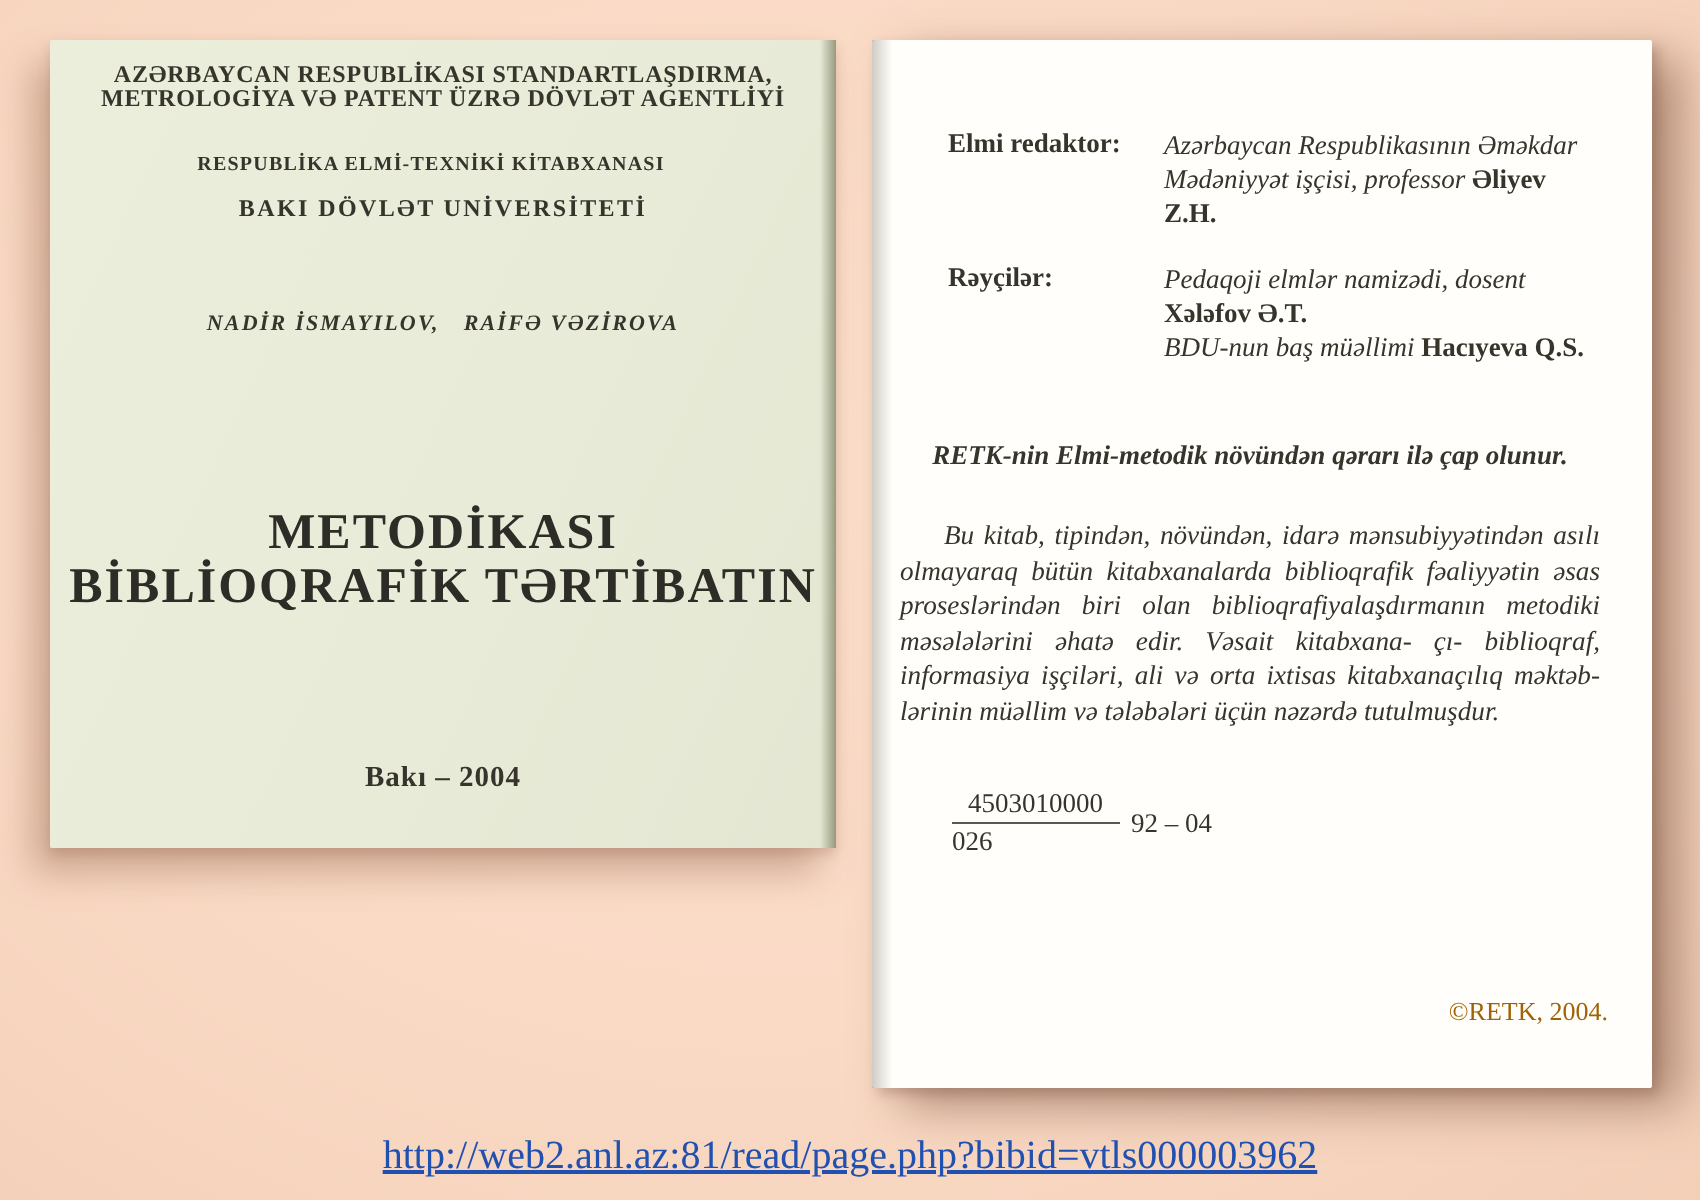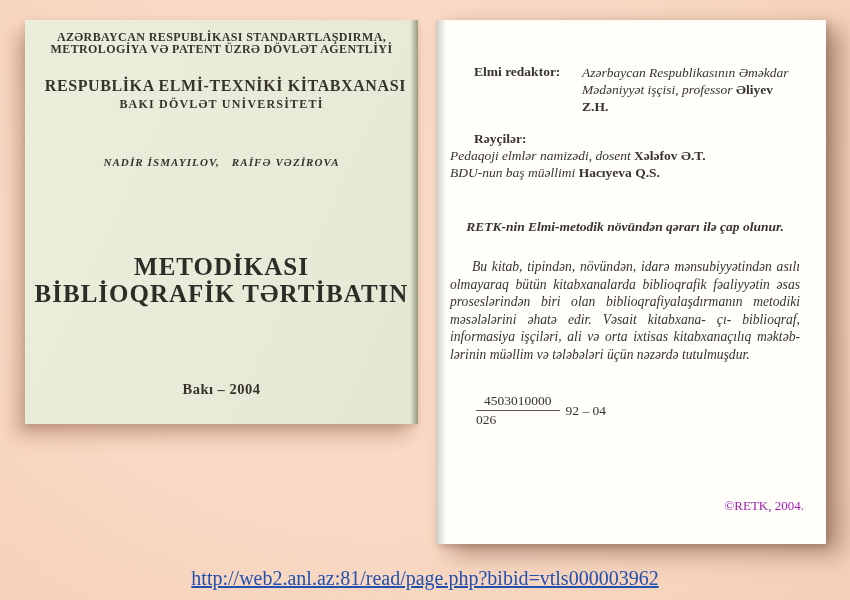--- a/index.html
+++ b/index.html
@@ -24,21 +24,21 @@
     content: ""; position: absolute; right: 0; top: 0; bottom: 0; width: 8px;
     background: linear-gradient(to right, rgba(104,104,70,0), rgba(88,88,56,0.55));
   }
   .lp-agency {
     position: absolute; top: 12px; left: 0; right: 0;
     text-align: center; font-weight: bold;
     font-size: 12px; line-height: 11.5px; letter-spacing: 0.4px;
   }
   .lp-library {
     position: absolute; top: 57px; left: 0; right: 12px;
-    text-align: right; font-weight: bold; font-size: 16px; letter-spacing: 0.6px;
+    text-align: center; font-weight: bold; font-size: 10px; letter-spacing: 0.6px;
   }
   .lp-university {
     position: absolute; top: 77px; left: 0; right: 0;
     text-align: center; font-weight: bold; font-size: 12px; letter-spacing: 1.2px;
   }
   .lp-authors {
     position: absolute; top: 136px; left: 0; right: 0;
     text-align: center; font-style: italic; font-weight: bold;
     font-size: 11px; letter-spacing: 1.1px;
   }
@@ -65,21 +65,21 @@
   .right-page::before { 
     content: ""; position: absolute; left: 0; top: 0; bottom: 0; width: 10px;
     background: linear-gradient(to right, rgba(95,85,72,0.30), rgba(95,85,72,0));
   }
   .rp-content {
     position: absolute; inset: 0;
     padding: 44px 26px 0 14px;
     font-size: 13.5px;
   }
   .rp-row { display: flex; margin-top: 0; }
-  .rp-row + .rp-row { margin-top: 16px; flex-direction: column; }
+  .rp-row + .rp-row { margin-top: 16px; }
   .rp-row-label { width: 108px; margin-left: 24px; font-weight: bold; flex: none; }
   .rp-row-value { flex: 1; font-style: italic; line-height: 17px; }
   .rp-row-value .bold-name { font-style: normal; font-weight: bold; }
   .rp-approval {
     margin-top: 38px; text-align: center;
     font-weight: bold; font-style: italic; font-size: 13.5px;
   }
   .rp-citation {
     margin-top: 29px; text-indent: 22px;
     font-size: 14px; line-height: 18px;
@@ -91,21 +91,21 @@
   .rp-class {
     margin-top: 30px; margin-left: 26px;
     display: flex; align-items: center; font-size: 13.5px;
   }
   .frac { display: inline-flex; flex-direction: column; text-align: left; }
   .frac-num { padding: 0 8px 1px 8px; border-bottom: 1px solid #5b574d; }
   .frac-den { padding-top: 1px; }
   .class-suffix { margin-left: 6px; }
   .rp-copyright {
     position: absolute; right: 22px; bottom: 30px;
-    font-size: 13px; color: #a21caf;
+    font-size: 13px; color: #a16207;
   }
 
   
   .url-bar {
     position: absolute; left: 0; right: 0; bottom: 10px;
     text-align: center;
   }
   .url-link {
     font-size: 20px;
     color: #2050b0;

